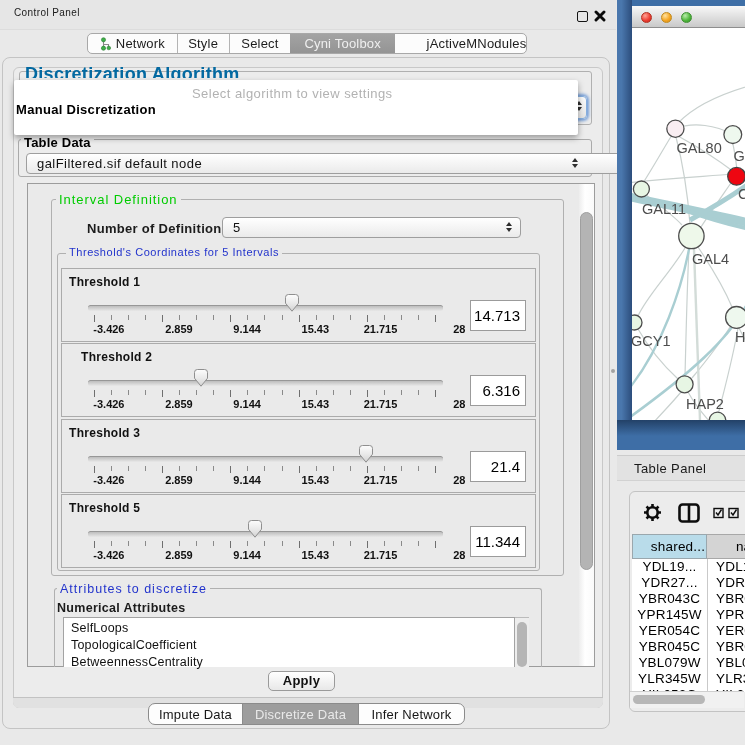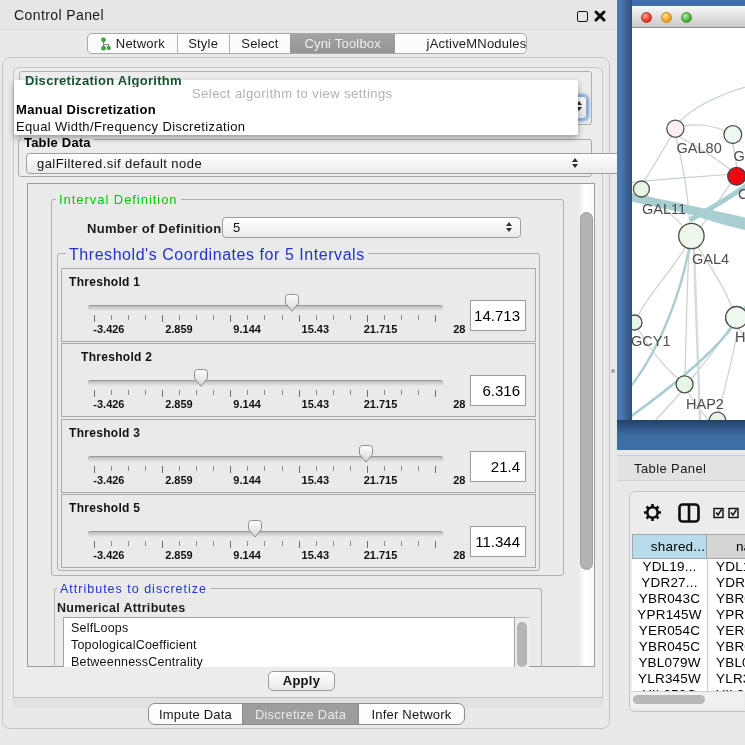--- a/index.html
+++ b/index.html
@@ -3,21 +3,21 @@
 <meta charset="utf-8">
 <style>
 html,body{margin:0;padding:0;}
 body{width:745px;height:745px;overflow:hidden;background:#e9e9e9;
   font-family:"Liberation Sans",sans-serif;-webkit-font-smoothing:antialiased;}
 #app{position:absolute;left:0;top:0;width:745px;height:745px;overflow:hidden;}
 .abs{position:absolute;}
 .lbl{position:absolute;white-space:nowrap;color:#1c1c1c;}
 
 #titlebar{left:0;top:0;width:616px;height:29px;background:#e6e6e6;border-bottom:1px solid #dcdcdc;}
-#tb-text{left:14px;top:7px;font-size:14px;letter-spacing:.4px;color:#1a1a1a;}
+#tb-text{left:14px;top:7px;font-size:10px;letter-spacing:.4px;color:#1a1a1a;}
 #flt{left:577px;top:11px;width:9px;height:9px;border:1.6px solid #141414;border-radius:2px;}
 
 #tabbar{position:absolute;left:87px;top:33px;width:440px;height:21px;background:#fcfcfc;border:1px solid #a8a8a8;
  border-radius:5px;display:flex;overflow:hidden;box-sizing:border-box;}
 .ttab{height:100%;display:flex;align-items:center;justify-content:center;font-size:13px;
  color:#1c1c1c;letter-spacing:.2px;box-sizing:border-box;}
 .tsep{width:1px;height:100%;background:#b4b4b4;}
 #tab-cyni{background:linear-gradient(#a3a3a3,#949494);color:#efefef;}
 
 #panelOuter{left:2px;top:57px;width:608px;height:672px;background:#e9e9e9;
@@ -34,22 +34,22 @@
  border-radius:4px;box-sizing:border-box;}
 .combo .ctext{position:absolute;left:10px;top:0;font-size:13px;color:#111;letter-spacing:.45px;}
 .updn{position:absolute;width:8px;}
 .updn .u{width:0;height:0;border-left:3.5px solid transparent;border-right:3.5px solid transparent;
  border-bottom:4.5px solid #2e2e2e;margin-bottom:2px;}
 .updn .d{width:0;height:0;border-left:3.5px solid transparent;border-right:3.5px solid transparent;
  border-top:4.5px solid #2e2e2e;}
 
 #popup{left:14px;top:80px;width:564px;height:55px;background:#fff;border-radius:2px;
  box-shadow:0 3px 6px rgba(0,0,0,.35);z-index:30;}
-#ghostAlgo{left:25px;top:73px;height:14px;overflow:hidden;font-size:13px;font-weight:bold;
- color:#14532d;z-index:40;letter-spacing:.3px;}
+#ghostAlgo{left:25px;top:64px;height:14px;overflow:hidden;font-size:18px;font-weight:bold;
+ color:#0369a1;z-index:40;letter-spacing:.3px;}
 #ghostSel{left:192px;top:86px;font-size:13px;color:#b2b2b2;z-index:31;letter-spacing:.45px;}
 #pManual{left:16px;top:102px;font-size:13px;font-weight:bold;color:#000;z-index:31;letter-spacing:.3px;}
 #pEqual{left:16px;top:119px;font-size:13px;color:#0d0d0d;z-index:31;letter-spacing:.35px;}
 
 #algoCombo{left:540px;top:96px;width:47px;height:23px;border-radius:4px;
  background:linear-gradient(#fbfbfb,#e4e4e4);border:1px solid #85aede;
  box-shadow:0 0 3px 2px rgba(90,140,210,.8);box-sizing:border-box;z-index:5;}
 
 #scrollpane{left:27px;top:183px;width:568px;height:484px;background:#eaeaea;
  border:1px solid #9c9c9c;box-sizing:border-box;}
@@ -141,21 +141,20 @@
   <div id="algoCombo" class="abs"></div>
   <div class="updn" style="left:575.5px;top:101px;z-index:6;">
       <div class="u"></div>
       <div class="d"></div>
     </div>
 
   <div id="popup" class="abs"></div>
   <div id="ghostAlgo" class="lbl">Discretization Algorithm</div>
   <div id="ghostSel" class="lbl">Select algorithm to view settings</div>
   <div id="pManual" class="lbl">Manual Discretization</div>
-  <div id="pEqual" class="lbl">Equal Width/Frequency Discretization</div>
 
   <div class="group" style="left:18px;top:139px;width:574px;height:38px;border-color:#aaa;"></div>
   <div class="gtitle" style="left:21px;top:135px;color:#000;font-weight:bold;letter-spacing:.2px;">Table Data</div>
   <div class="combo" style="left:26px;top:153px;width:673px;height:21px;">
     <span class="ctext" style="line-height:20px;">galFiltered.sif default node</span>
   </div>
   <div class="updn" style="left:571.5px;top:158px;">
       <div class="u"></div>
       <div class="d"></div>
     </div>
@@ -168,21 +167,21 @@
   <div class="gtitle" style="left:56px;top:192px;color:#00cc00;background:#eaeaea;letter-spacing:.95px;">Interval Definition</div>
   <div class="lbl" style="left:87px;top:221px;font-size:13px;font-weight:bold;letter-spacing:.3px;">Number of Definition</div>
   <div class="combo" style="left:222px;top:217px;width:299px;height:21px;">
     <span class="ctext" style="line-height:20px;">5</span>
   </div>
   <div class="updn" style="left:506px;top:222px;">
       <div class="u"></div>
       <div class="d"></div>
     </div>
   <div class="group" style="left:57px;top:253px;width:483px;height:318px;"></div>
-  <div class="gtitle" style="left:66px;top:246px;color:#2233cc;background:#eaeaea;font-size:16px;letter-spacing:.55px;">Threshold's Coordinates for 5 Intervals</div>
+  <div class="gtitle" style="left:66px;top:246px;color:#2233cc;background:#eaeaea;font-size:11px;letter-spacing:.55px;">Threshold's Coordinates for 5 Intervals</div>
 
   <div class="tbox" style="top:268px;"></div>
   <div class="ttitle" style="top:275px;">Threshold 1</div>
   <div class="track" style="top:305px;"></div>
   <svg class="thumb" style="left:285px;top:294px;" width="14" height="18" viewBox="0 0 14 18">
     <defs>
         <linearGradient id="thg0" x1="0" y1="0" x2="0" y2="1">
       <stop offset="0" stop-color="#fdfdfd"></stop>
           <stop offset=".55" stop-color="#e8e8e8"></stop>
           <stop offset="1" stop-color="#d2d2d2"></stop>

